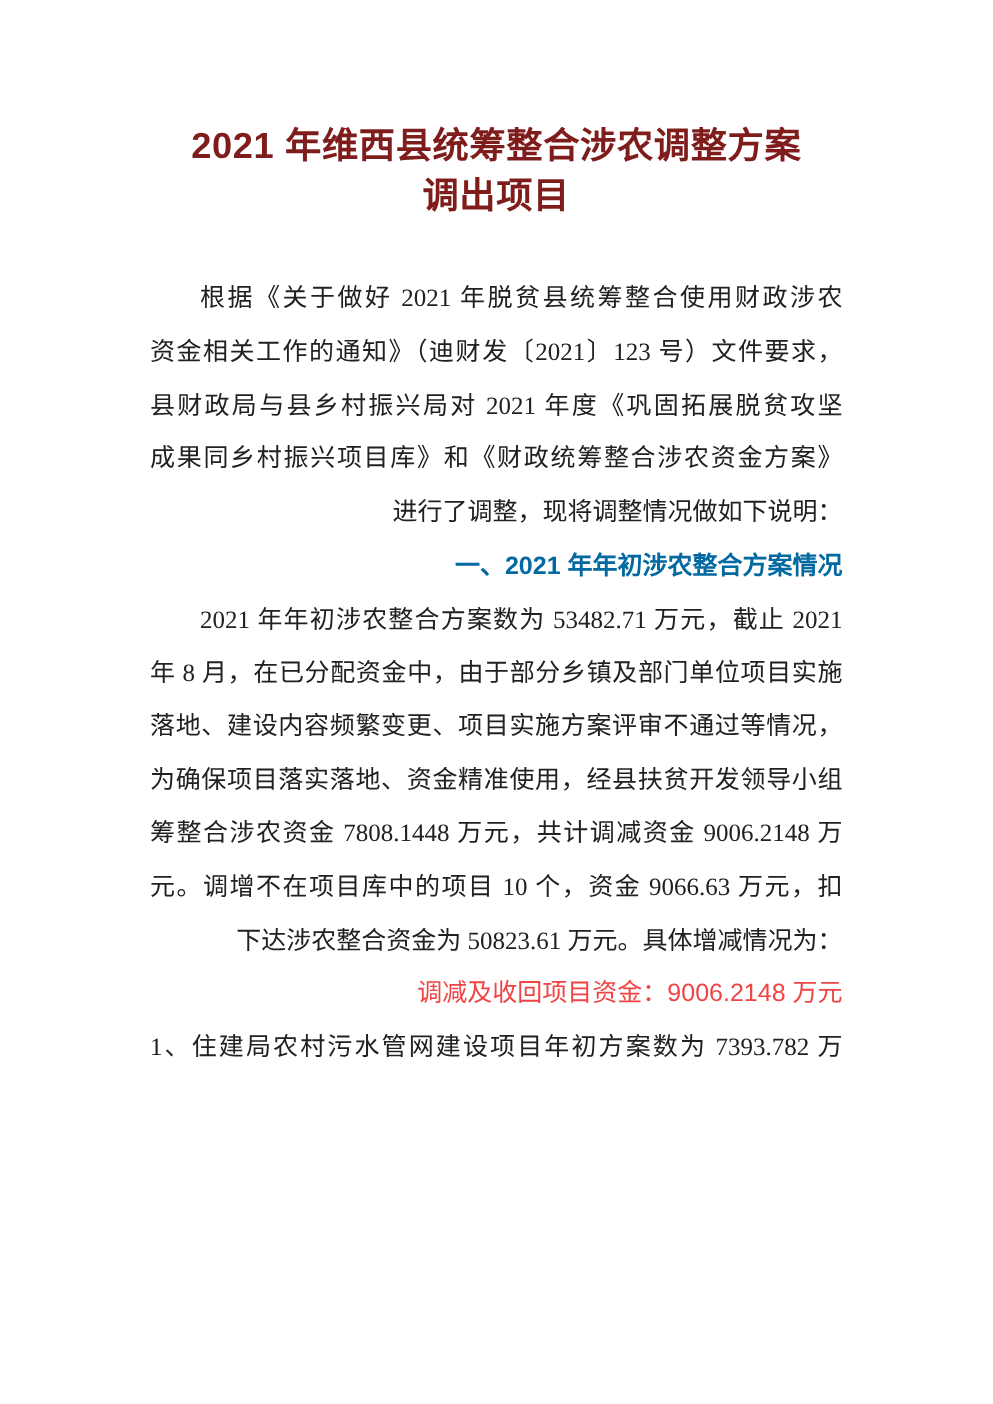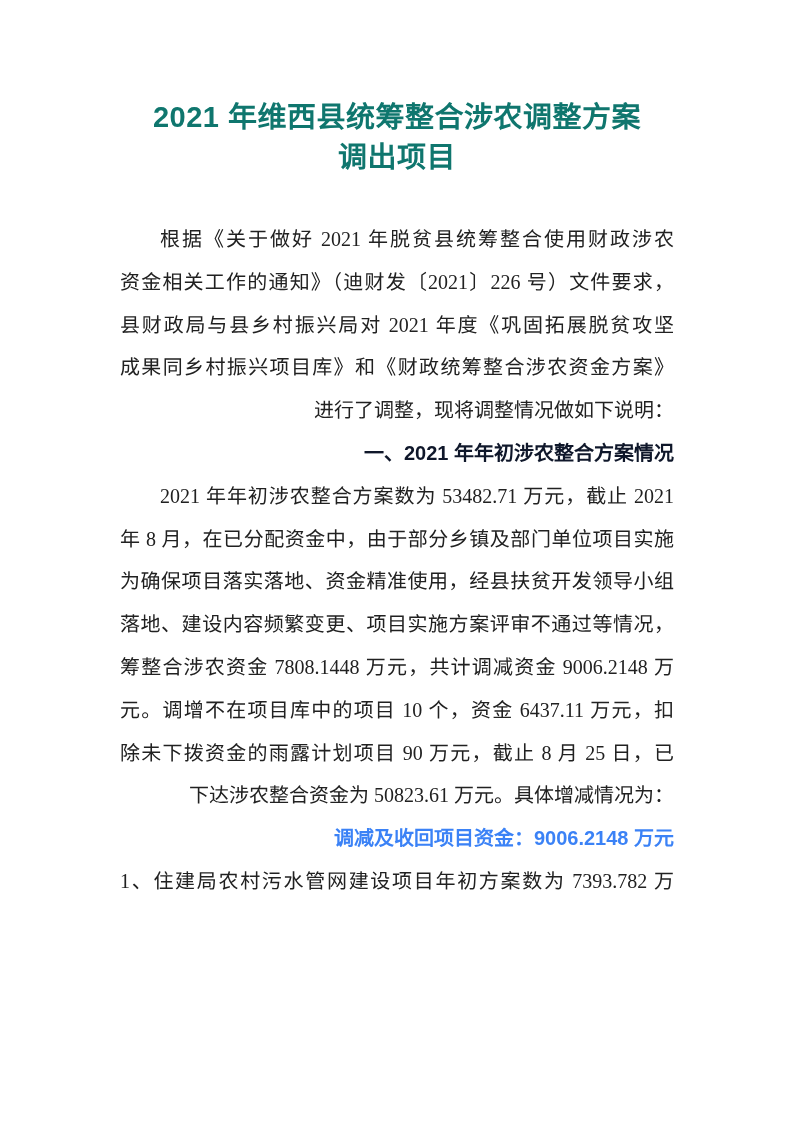--- a/index.html
+++ b/index.html
@@ -16,21 +16,21 @@
     overflow: hidden;
     color: #1f1f1f;
   }
   .doc-title {
     padding-top: 97px;
     text-align: center;
     font-family: "Liberation Sans", "DejaVu Sans", sans-serif;
     font-weight: 700;
     font-size: 29px;
     line-height: 40px;
-    color: #0f766e;
+    color: #7f1d1d;
     letter-spacing: 0.5px;
   }
   .doc-body {
     width: 554px;
     margin: 41px auto 0 auto;
     font-family: "Liberation Serif", "DejaVu Serif", serif;
     font-size: 20px;
     line-height: 42.8px;
     color: #212121;
   }
@@ -41,50 +41,49 @@
   .justify {
     text-align: justify;
     text-align-last: justify;
   }
   .indent {
     text-indent: 2em;
   }
   .heading {
     font-family: "Liberation Sans", "DejaVu Sans", sans-serif;
     font-weight: 700;
-    color: #0f172a;
+    color: #0369a1;
   }
   .bold-line {
     font-family: "Liberation Sans", "DejaVu Sans", sans-serif;
-    font-weight: 700;
-    color: #3b82f6;
+    font-weight: 400;
+    color: #ef4444;
   }
 </style>
 </head>
 <body>
 
 <div class="page">
 
   <div class="doc-title">
     <div>2021 年维西县统筹整合涉农调整方案</div>
     <div>调出项目</div>
   </div>
 
   <div class="doc-body">
     <div class="line indent justify">根据《关于做好 2021 年脱贫县统筹整合使用财政涉农</div>
-    <div class="line justify">资金相关工作的通知》（迪财发〔2021〕226 号）文件要求，</div>
+    <div class="line justify">资金相关工作的通知》（迪财发〔2021〕123 号）文件要求，</div>
     <div class="line justify">县财政局与县乡村振兴局对 2021 年度《巩固拓展脱贫攻坚</div>
     <div class="line justify">成果同乡村振兴项目库》和《财政统筹整合涉农资金方案》</div>
     <div class="line">进行了调整，现将调整情况做如下说明：</div>
     <div class="line heading indent">一、2021 年年初涉农整合方案情况</div>
     <div class="line indent justify">2021 年年初涉农整合方案数为 53482.71 万元，截止 2021</div>
     <div class="line justify">年 8 月，在已分配资金中，由于部分乡镇及部门单位项目实施</div>
+    <div class="line justify">落地、建设内容频繁变更、项目实施方案评审不通过等情况，</div>
     <div class="line justify">为确保项目落实落地、资金精准使用，经县扶贫开发领导小组</div>
-    <div class="line justify">落地、建设内容频繁变更、项目实施方案评审不通过等情况，</div>
     <div class="line justify">筹整合涉农资金 7808.1448 万元，共计调减资金 9006.2148 万</div>
-    <div class="line justify">元。调增不在项目库中的项目 10 个，资金 6437.11 万元，扣</div>
-    <div class="line justify">除未下拨资金的雨露计划项目 90 万元，截止 8 月 25 日，已</div>
+    <div class="line justify">元。调增不在项目库中的项目 10 个，资金 9066.63 万元，扣</div>
     <div class="line">下达涉农整合资金为 50823.61 万元。具体增减情况为：</div>
     <div class="line bold-line">调减及收回项目资金：9006.2148 万元</div>
     <div class="line justify">1、住建局农村污水管网建设项目年初方案数为 7393.782 万</div>
   </div>
 
 </div>
 
 </body></html>

